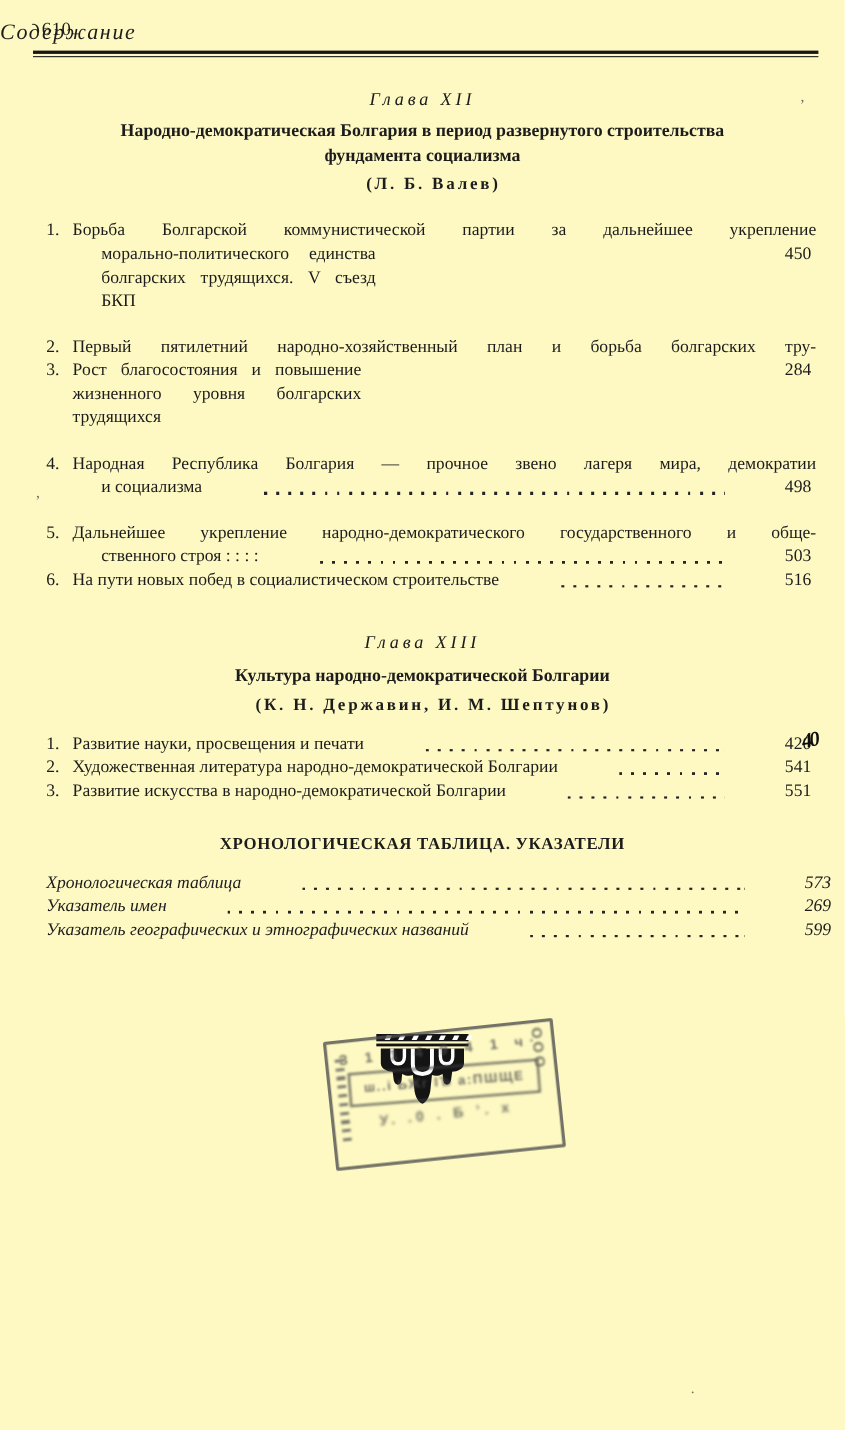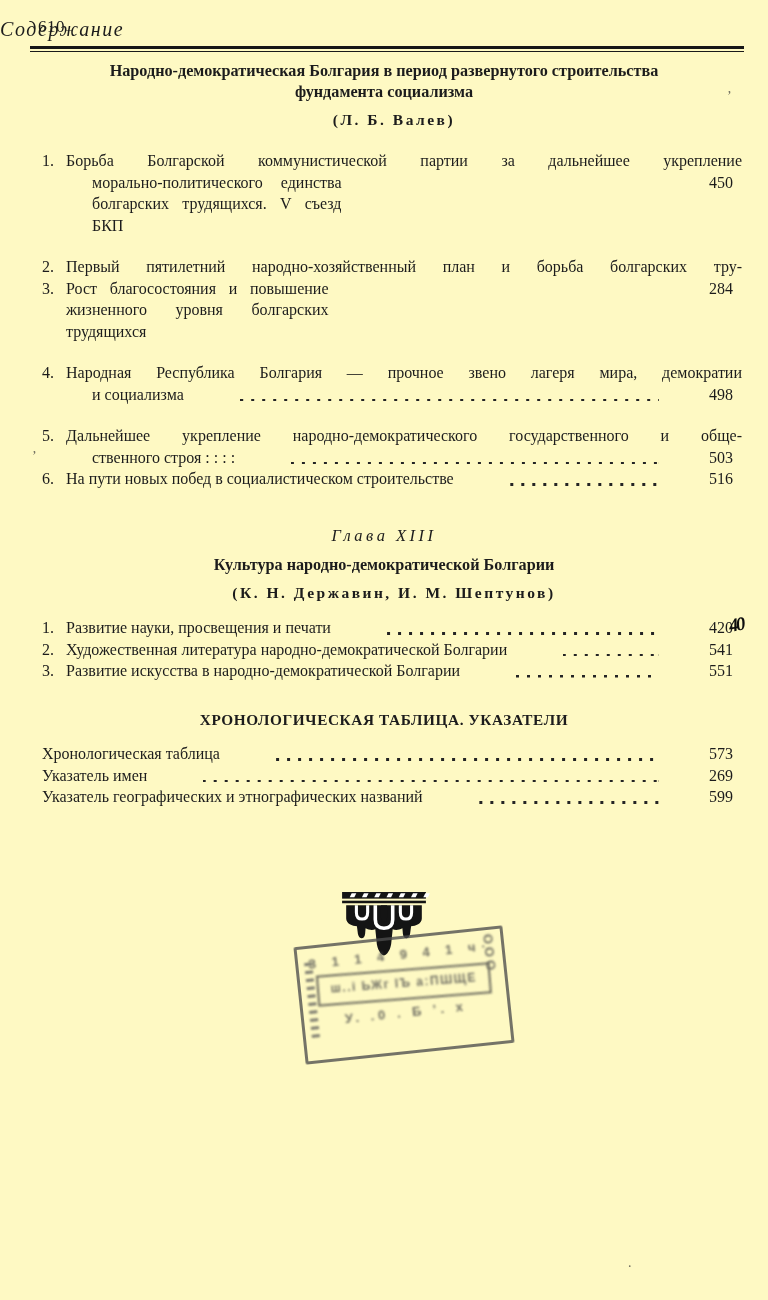--- a/index.html
+++ b/index.html
@@ -22,25 +22,25 @@
   .num{position:absolute;left:0;top:0;}
   .ln{min-height:21.5px;}
   .stretch{text-align:justify;text-align-last:justify;margin-top:20px;}
   .flex{display:flex;align-items:baseline;gap:46px;}
   .cont{padding-left:26px;}
   .txt.grow{flex:1;text-align:justify;text-align-last:justify;margin-right:12px;}
   .leader{flex:1;align-self:flex-end;height:2.5px;margin:0 4px 4px 10px;min-width:16px;
     background:repeating-linear-gradient(90deg,#242424 0 2.6px,transparent 2.6px 11px);
     background-position:right bottom;}
   .leader.blank{background:none;}
-  .pg{min-width:33px;text-align:left;position:relative;}
+  .pg{min-width:33px;text-align:center;position:relative;}
   .pg .overprint{position:absolute;right:0px;top:-3px;font-weight:bold;font-style:italic;
     letter-spacing:-2px;transform:rotate(-10deg) scale(1.18);color:#0d0d0d;}
   .section-heading{text-align:center;font-weight:bold;margin-top:27px;font-size:15.3px;letter-spacing:.6px;}
-  .idx{margin:13px 26px 0 42px;}
+  .idx{margin:13px 8px 0 42px;font-style:italic;}
   .ornament{width:92px;margin:84px auto 0;display:block;}
   
   .stamp{
     position:absolute;left:299px;top:936px;width:204px;height:112px;
     transform:rotate(-6deg);opacity:.78;filter:blur(.4px);
     border:3px solid #4e4e4e;border-radius:2px;
     font-family:"Liberation Sans","DejaVu Sans",sans-serif;color:#4a4a4a;
   }
   .stamp .row1{margin-top:5px;text-align:center;font-size:13px;font-weight:bold;
     letter-spacing:6px;filter:blur(1px);white-space:nowrap;}
@@ -57,20 +57,21 @@
 </style>
 </head>
 <body>
 
 <div class="page">
 
   <div class="header-num">610</div>
   <div class="header-title">Содержание</div>
   <div class="rule"></div>
 
+  <div class="kicker">Глава XII</div>
   <div class="ch-title">
     <div>Народно-демократическая Болгария в период развернутого строительства</div>
     <div>фундамента социализма</div>
   </div>
   <div class="authors">(Л. Б. Валев)</div>
 
   <div class="toc ch12">
 
     <div class="item">
       <span class="num">1.</span>

